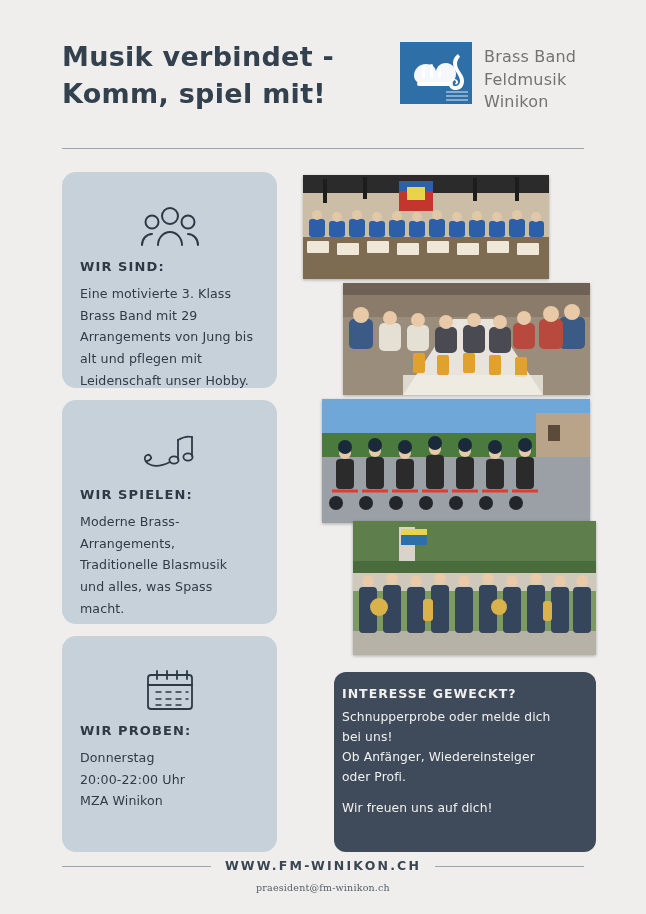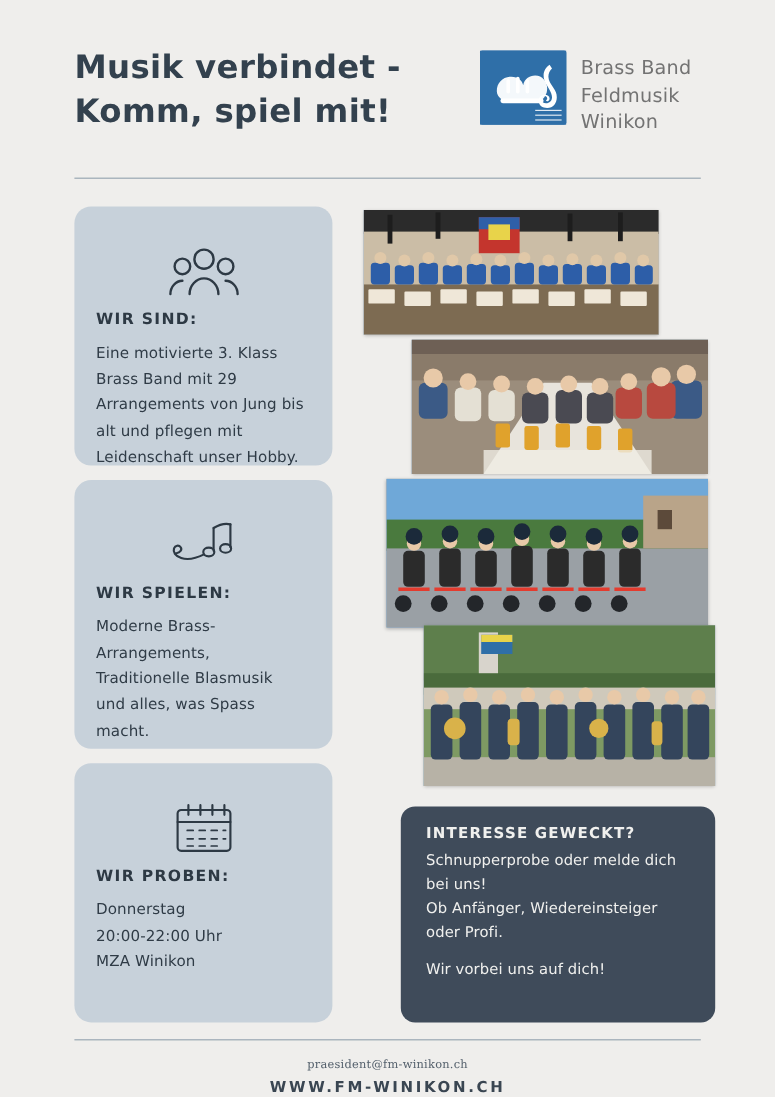--- a/index.html
+++ b/index.html
@@ -136,21 +136,21 @@
   
   .cta {
     position: absolute;
     left: 334px;
     top: 672px;
     width: 262px;
     height: 180px;
     background: #3f4b5a;
     border-radius: 12px;
     box-sizing: border-box;
-    padding: 14px 21px;
+    padding: 14px 8px;
     color: #f0f0ee;
   }
   .cta-title {
     font-size: 12.5px;
     font-weight: bold;
     letter-spacing: 1px;
     margin-bottom: 7px;
   }
   .cta-body {
     font-size: 12.3px;
@@ -176,21 +176,20 @@
     text-align: center;
     font-size: 12.5px;
     font-weight: bold;
     letter-spacing: 2.2px;
     color: #3a4652;
   }
   .footer-url-inner {
     display: inline-block;
     background: #efeeec;
     padding: 0 14px;
-    margin-top: 40px;
   }
   .footer-mail {
     position: absolute;
     left: 0; top: 882px;
     width: 646px;
     text-align: center;
     font-family: "DejaVu Serif", serif;
     font-size: 9.5px;
     color: #54606c;
     letter-spacing: 0.2px;
@@ -505,21 +504,21 @@
   </div>
 
   <div class="cta">
     <div class="cta-title">INTERESSE GEWECKT?</div>
     <div class="cta-body">
       <span>Schnupperprobe oder melde dich</span>
       <span>bei uns!</span>
       <span>Ob Anfänger, Wiedereinsteiger</span>
       <span>oder Profi.</span>
       <span class="gap"></span>
-      <span>Wir vorbei uns auf dich!</span>
+      <span>Wir freuen uns auf dich!</span>
     </div>
   </div>
 
   <div class="hr-bot"></div>
   <div class="footer-url">
     <span class="footer-url-inner">WWW.FM-WINIKON.CH</span>
   </div>
   <div class="footer-mail">praesident@fm-winikon.ch</div>
 
 </div>

